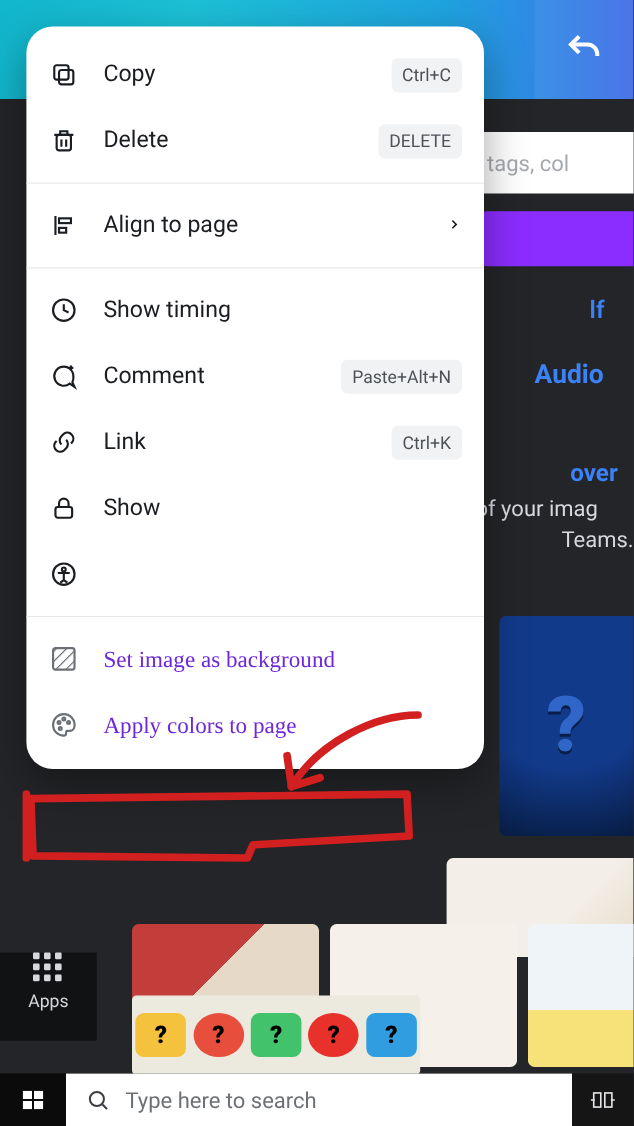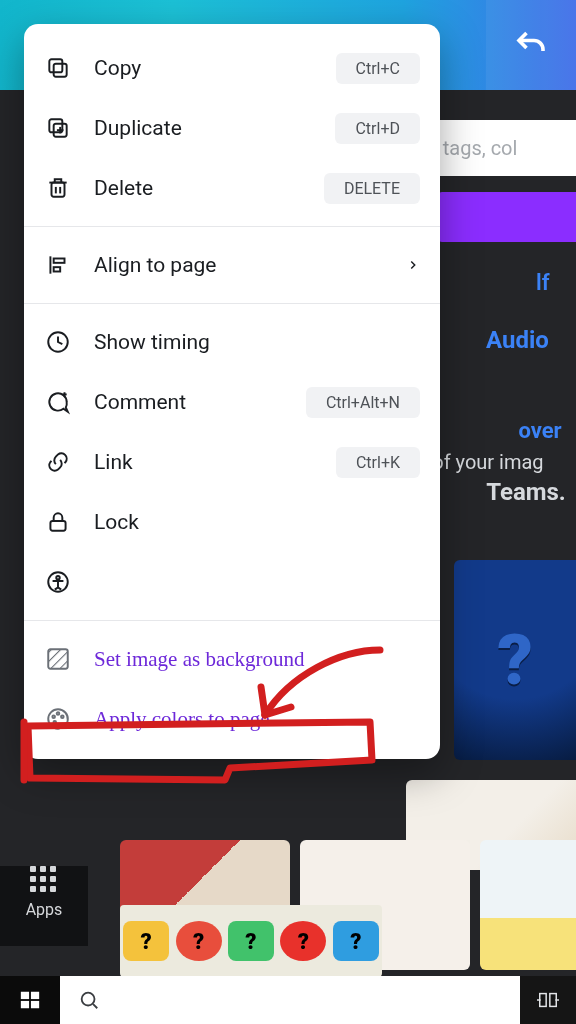--- a/index.html
+++ b/index.html
@@ -62,29 +62,29 @@
     background: #8b2dff;
     border-radius: 6px 0 0 6px;
   }
 
   
   .rt { position: absolute; right: 0; color: #3b82f6; font-weight: 600; }
   .rt.lf  { top: 270px; font-size: 22px; width: 40px; text-align: left; }
   .rt.aud { top: 326px; font-size: 24px; width: 90px; text-align: left; font-weight: 700; }
   .rt.over{ top: 418px; font-size: 22px; width: 72px; text-align: center; font-weight: 700; }
   .rt.sub1{ top: 450px; font-size: 20px; width: 160px; text-align: left; font-weight: 400; color: #d6d9dd; }
-  .rt.sub2{ top: 478px; font-size: 24px; width: 100px; text-align: center; font-weight: 700; color: #d6d9dd; }
+  .rt.sub2{ top: 478px; font-size: 20px; width: 100px; text-align: right; font-weight: 400; color: #d6d9dd; }
 
   
   .ctx-menu {
     position: absolute;
     top: 24px; left: 24px;
     width: 416px;
     background: #fff;
-    border-radius: 14px;
+    border-radius: 24px;
     box-shadow: 0 14px 40px rgba(0,0,0,.35);
     padding: 14px 0 10px 0;
     z-index: 20;
   }
   .ctx-item {
     display: flex;
     align-items: center;
     height: 60px;
     padding: 0 20px 0 20px;
     font-size: 21px;
@@ -96,21 +96,21 @@
     margin-right: 22px;
     display: flex; align-items: center; justify-content: center;
     color: #1a1d21;
   }
   .ctx-item .icon svg { width: 26px; height: 26px; stroke: #1a1d21; stroke-width: 1.8; fill: none; }
   .ctx-item .label { flex: 1; }
   .ctx-item .shortcut {
     font-size: 16px;
     background: #f1f2f4;
     color: #4e5257;
-    padding: 6px 20px;
+    padding: 6px 10px;
     border-radius: 6px;
   }
   .ctx-item .chevron svg { width: 14px; height: 14px; stroke: #1a1d21; stroke-width: 2.5; fill: none; }
   .ctx-item.muted .label { color: #6d28d9; font-family: Liberation Serif, serif; }
   .ctx-item.muted .icon svg { stroke: #6b7077; }
 
   .ctx-sep {
     height: 1px;
     background: #e6e7ea;
     margin: 8px 0;
@@ -277,32 +277,20 @@
       <svg viewBox="0 0 24 24">
           <rect x="8" y="8" width="12" height="12" rx="2"></rect>
           <rect x="4" y="4" width="12" height="12" rx="2"></rect>
         </svg>
     </span>
     <span class="label">Copy</span>
     <span class="shortcut">Ctrl+C</span>
   </div>
 
 
-  <div class="ctx-item">
-    <span class="icon">
-      <svg viewBox="0 0 24 24">
-          <rect x="8" y="8" width="12" height="12" rx="2"></rect>
-          <rect x="4" y="4" width="12" height="12" rx="2"></rect>
-          <line x1="14" y1="11" x2="14" y2="17"></line>
-          <line x1="11" y1="14" x2="17" y2="14"></line>
-        </svg>
-    </span>
-    <span class="label">Duplicate</span>
-    <span class="shortcut">Ctrl+D</span>
-  </div>
 
   <div class="ctx-item">
     <span class="icon">
       <svg viewBox="0 0 24 24">
           <path d="M4 7h16"></path>
           <path d="M9 7V4h6v3"></path>
           <rect x="6" y="7" width="12" height="13" rx="2"></rect>
           <line x1="10" y1="11" x2="10" y2="17"></line>
           <line x1="14" y1="11" x2="14" y2="17"></line>
         </svg>
@@ -343,42 +331,42 @@
 
   <div class="ctx-item">
     <span class="icon">
       <svg viewBox="0 0 24 24">
           <path d="M20 12a8 8 0 1 0-3 6.2L21 21l-1.8-4A7.9 7.9 0 0 0 20 12z"></path>
           <line x1="18" y1="3" x2="18" y2="7"></line>
           <line x1="16" y1="5" x2="20" y2="5"></line>
         </svg>
     </span>
     <span class="label">Comment</span>
-    <span class="shortcut">Ctrl+Alt+N</span>
+    <span class="shortcut">Paste+Alt+N</span>
   </div>
 
   <div class="ctx-item">
     <span class="icon">
       <svg viewBox="0 0 24 24">
           <path d="M10 14a5 5 0 0 1 0-7l2-2a5 5 0 0 1 7 7l-1 1"></path>
           <path d="M14 10a5 5 0 0 1 0 7l-2 2a5 5 0 0 1-7-7l1-1"></path>
         </svg>
     </span>
     <span class="label">Link</span>
     <span class="shortcut">Ctrl+K</span>
   </div>
 
   <div class="ctx-item">
     <span class="icon">
       <svg viewBox="0 0 24 24">
           <rect x="5" y="11" width="14" height="9" rx="2"></rect>
           <path d="M8 11V8a4 4 0 0 1 8 0v3"></path>
         </svg>
     </span>
-    <span class="label">Lock</span>
+    <span class="label">Show</span>
   </div>
 
   <div class="ctx-item">
     <span class="icon">
       <svg viewBox="0 0 24 24">
           <circle cx="12" cy="12" r="9"></circle>
           <circle cx="12" cy="8" r="1.6"></circle>
           <path d="M7 11h10M12 11v6M9 19l3-2 3 2"></path>
         </svg>
     </span>
@@ -464,20 +452,21 @@
         <rect x="13" y="3" width="9" height="8"></rect>
       <rect x="2" y="13" width="9" height="8"></rect>
         <rect x="13" y="13" width="9" height="8"></rect>
     </svg>
   </div>
   <div class="search-bar">
     <svg viewBox="0 0 24 24">
       <circle cx="11" cy="11" r="7"></circle>
         <line x1="21" y1="21" x2="16.5" y2="16.5"></line>
     </svg>
+    <span>Type here to search</span>
   </div>
   <div class="task-icon">
     <svg viewBox="0 0 24 24">
       <rect x="3" y="5" width="7" height="14"></rect>
         <rect x="14" y="5" width="7" height="14"></rect>
       <line x1="0" y1="12" x2="4" y2="12"></line>
         <line x1="20" y1="12" x2="24" y2="12"></line>
     </svg>
   </div>
 </div>

